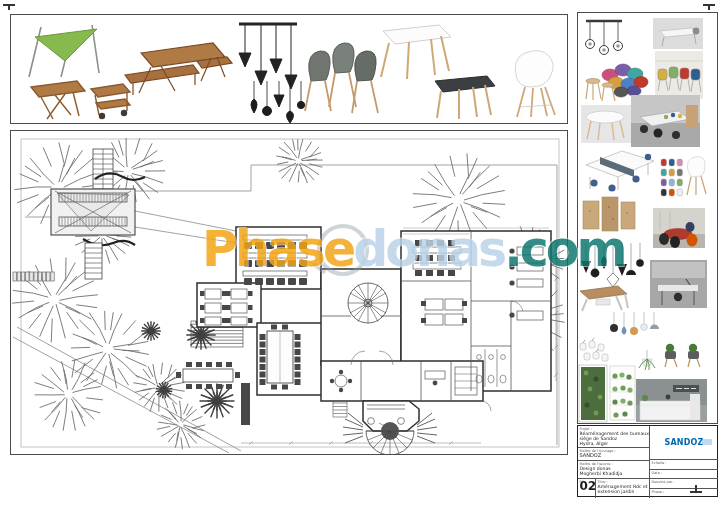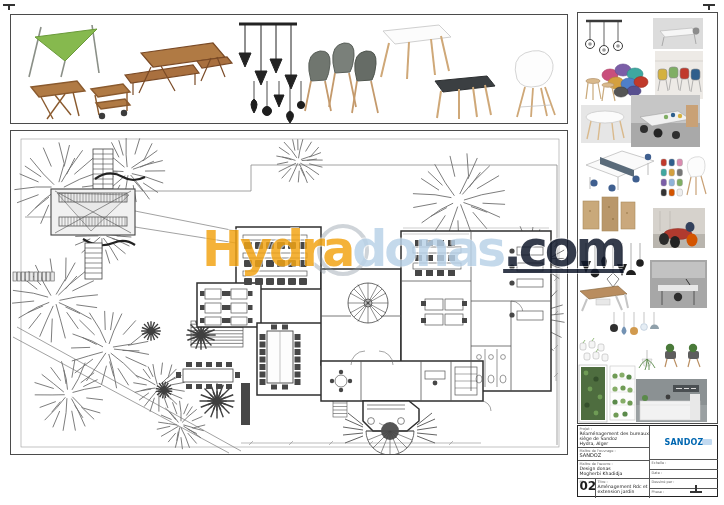--- a/index.html
+++ b/index.html
@@ -10,21 +10,21 @@
   #planpanel{left:10px;top:130px;width:558px;height:325px;}
   #sidebar{left:577px;top:12px;width:141px;height:412px;}
   #titleblock{left:577px;top:425px;width:141px;height:72px;border:1.5px solid #222;background:#fff;box-sizing:border-box;position:absolute;}
   svg{display:block;}
   
   #watermark{position:absolute;left:202px;top:221px;z-index:5;font-weight:800;font-size:49px;
              letter-spacing:-3px;opacity:.84;white-space:nowrap;pointer-events:none;
              text-shadow:1px 1px 0 rgba(255,255,255,.65),-1px -1px 0 rgba(255,255,255,.65);}
   #watermark .wm-o{color:#f2a414;}
   #watermark .wm-k{color:#b9d2e8;}
-  #watermark .wm-c{color:#0f172a;text-decoration:underline;}
+  #watermark .wm-c{color:#0f766e;}
   #magnifier{position:absolute;left:317px;top:224px;width:44px;height:44px;border:4px solid rgba(140,152,164,.42);
              border-radius:50%;z-index:4;}
   #magnifier .handle{position:absolute;left:-10px;top:38px;width:16px;height:4px;background:rgba(140,152,164,.42);
              transform:rotate(38deg);border-radius:2px;}
   
   .mark{position:absolute;z-index:6;}
   .mark .h{position:absolute;background:#333;height:1.5px;width:12px;}
   .mark .v{position:absolute;background:#333;width:1.5px;height:6px;left:5px;}
   
   #titleblock .cell{position:absolute;box-sizing:border-box;overflow:hidden;}
@@ -465,21 +465,21 @@
     <path d="M545,108 V250"></path>
     <path d="M543,116 l4,-4 M543,150 l4,-4 M543,184 l4,-4 M543,218 l4,-4 M543,246 l4,-4"></path>
   </g>
 </svg>
 </div>
 
 <div id="magnifier">
     <div class="handle"></div>
   </div>
 <div id="watermark">
-  <span class="wm-o">Hydra</span><span class="wm-k">donas</span><span class="wm-c">.com</span>
+  <span class="wm-o">Phase</span><span class="wm-k">donas</span><span class="wm-c">.com</span>
 </div>
 
 <div id="sidebar" class="panel">
 <svg width="139" height="410" viewBox="0 0 139 410">
 
   <g stroke="#3a3a3a" fill="none">
     <line x1="8" y1="8" x2="44" y2="8" stroke-width="2.4"></line>
     <line x1="12" y1="8" x2="12" y2="26" stroke-width=".8"></line>
         <line x1="26" y1="8" x2="26" y2="32" stroke-width=".8"></line>
         <line x1="40" y1="8" x2="40" y2="28" stroke-width=".8"></line>

